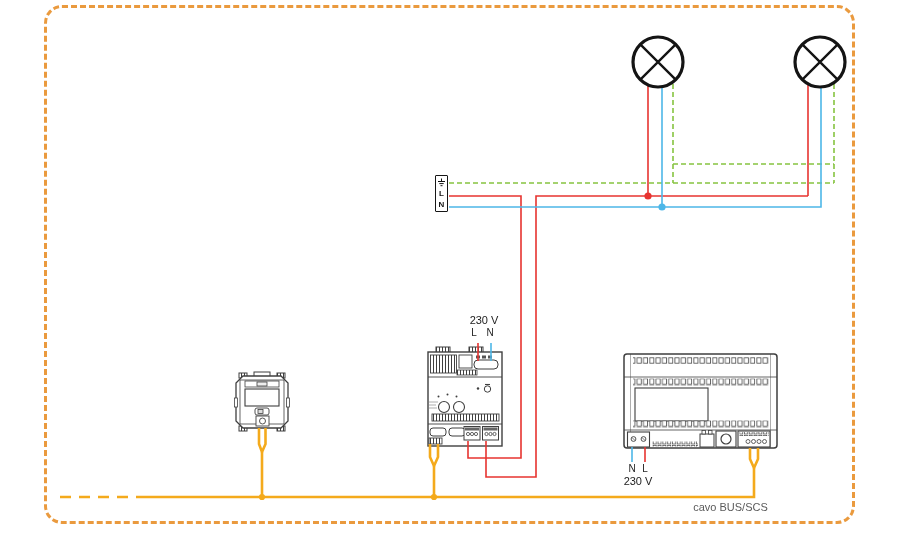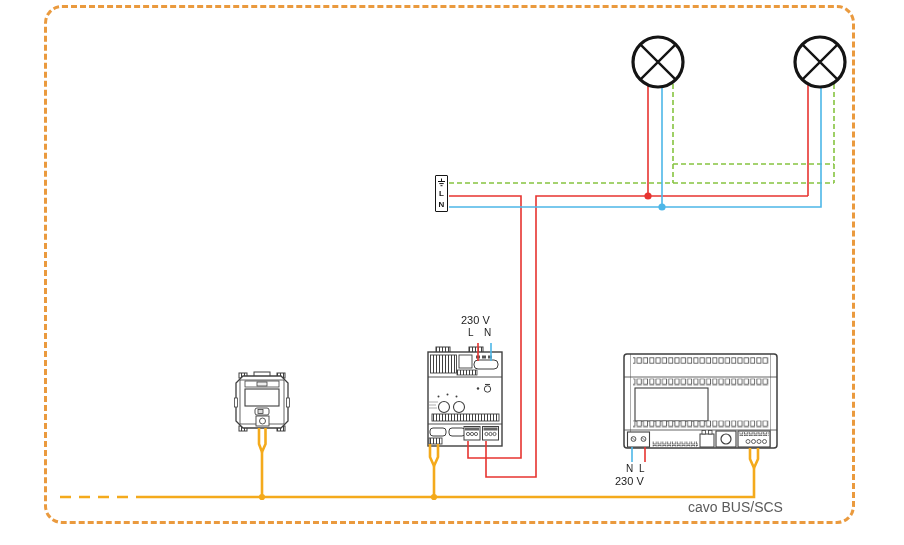--- a/index.html
+++ b/index.html
@@ -7,25 +7,25 @@
     position:relative; width:904px; height:545px; background:#ffffff;
     overflow:hidden;
     font-family:"Liberation Sans","DejaVu Sans",sans-serif;
   }
   #frame {
     position:absolute; left:44px; top:5px; width:811px; height:519px;
     border:3px dashed #ea9a3e; border-radius:18px; box-sizing:border-box;
   }
   #wires-svg { position:absolute; left:0; top:0; }
   .lbl {
-    position:absolute; font-size:11px; color:#1c1c1c; text-align:left;
+    position:absolute; font-size:11px; color:#1c1c1c; text-align:center;
     white-space:nowrap; line-height:12px;
   }
   .lbl.small { font-size:10px; }
-  .lbl.cavo { font-size:14px; color:#5b5b5b; }
+  .lbl.cavo { font-size:11px; color:#5b5b5b; }
   #terminal-block {
     position:absolute; left:435px; top:175px; width:13px; height:37px;
     border:1.6px solid #161616; background:#fff; box-sizing:border-box;
     display:flex; flex-direction:column; align-items:center;
     justify-content:space-between; padding:2px 0; border-radius:1px;
   }
   #terminal-block span { font-size:8px; font-weight:bold; line-height:8px; color:#111; }
 </style>
 </head>
 <body>

